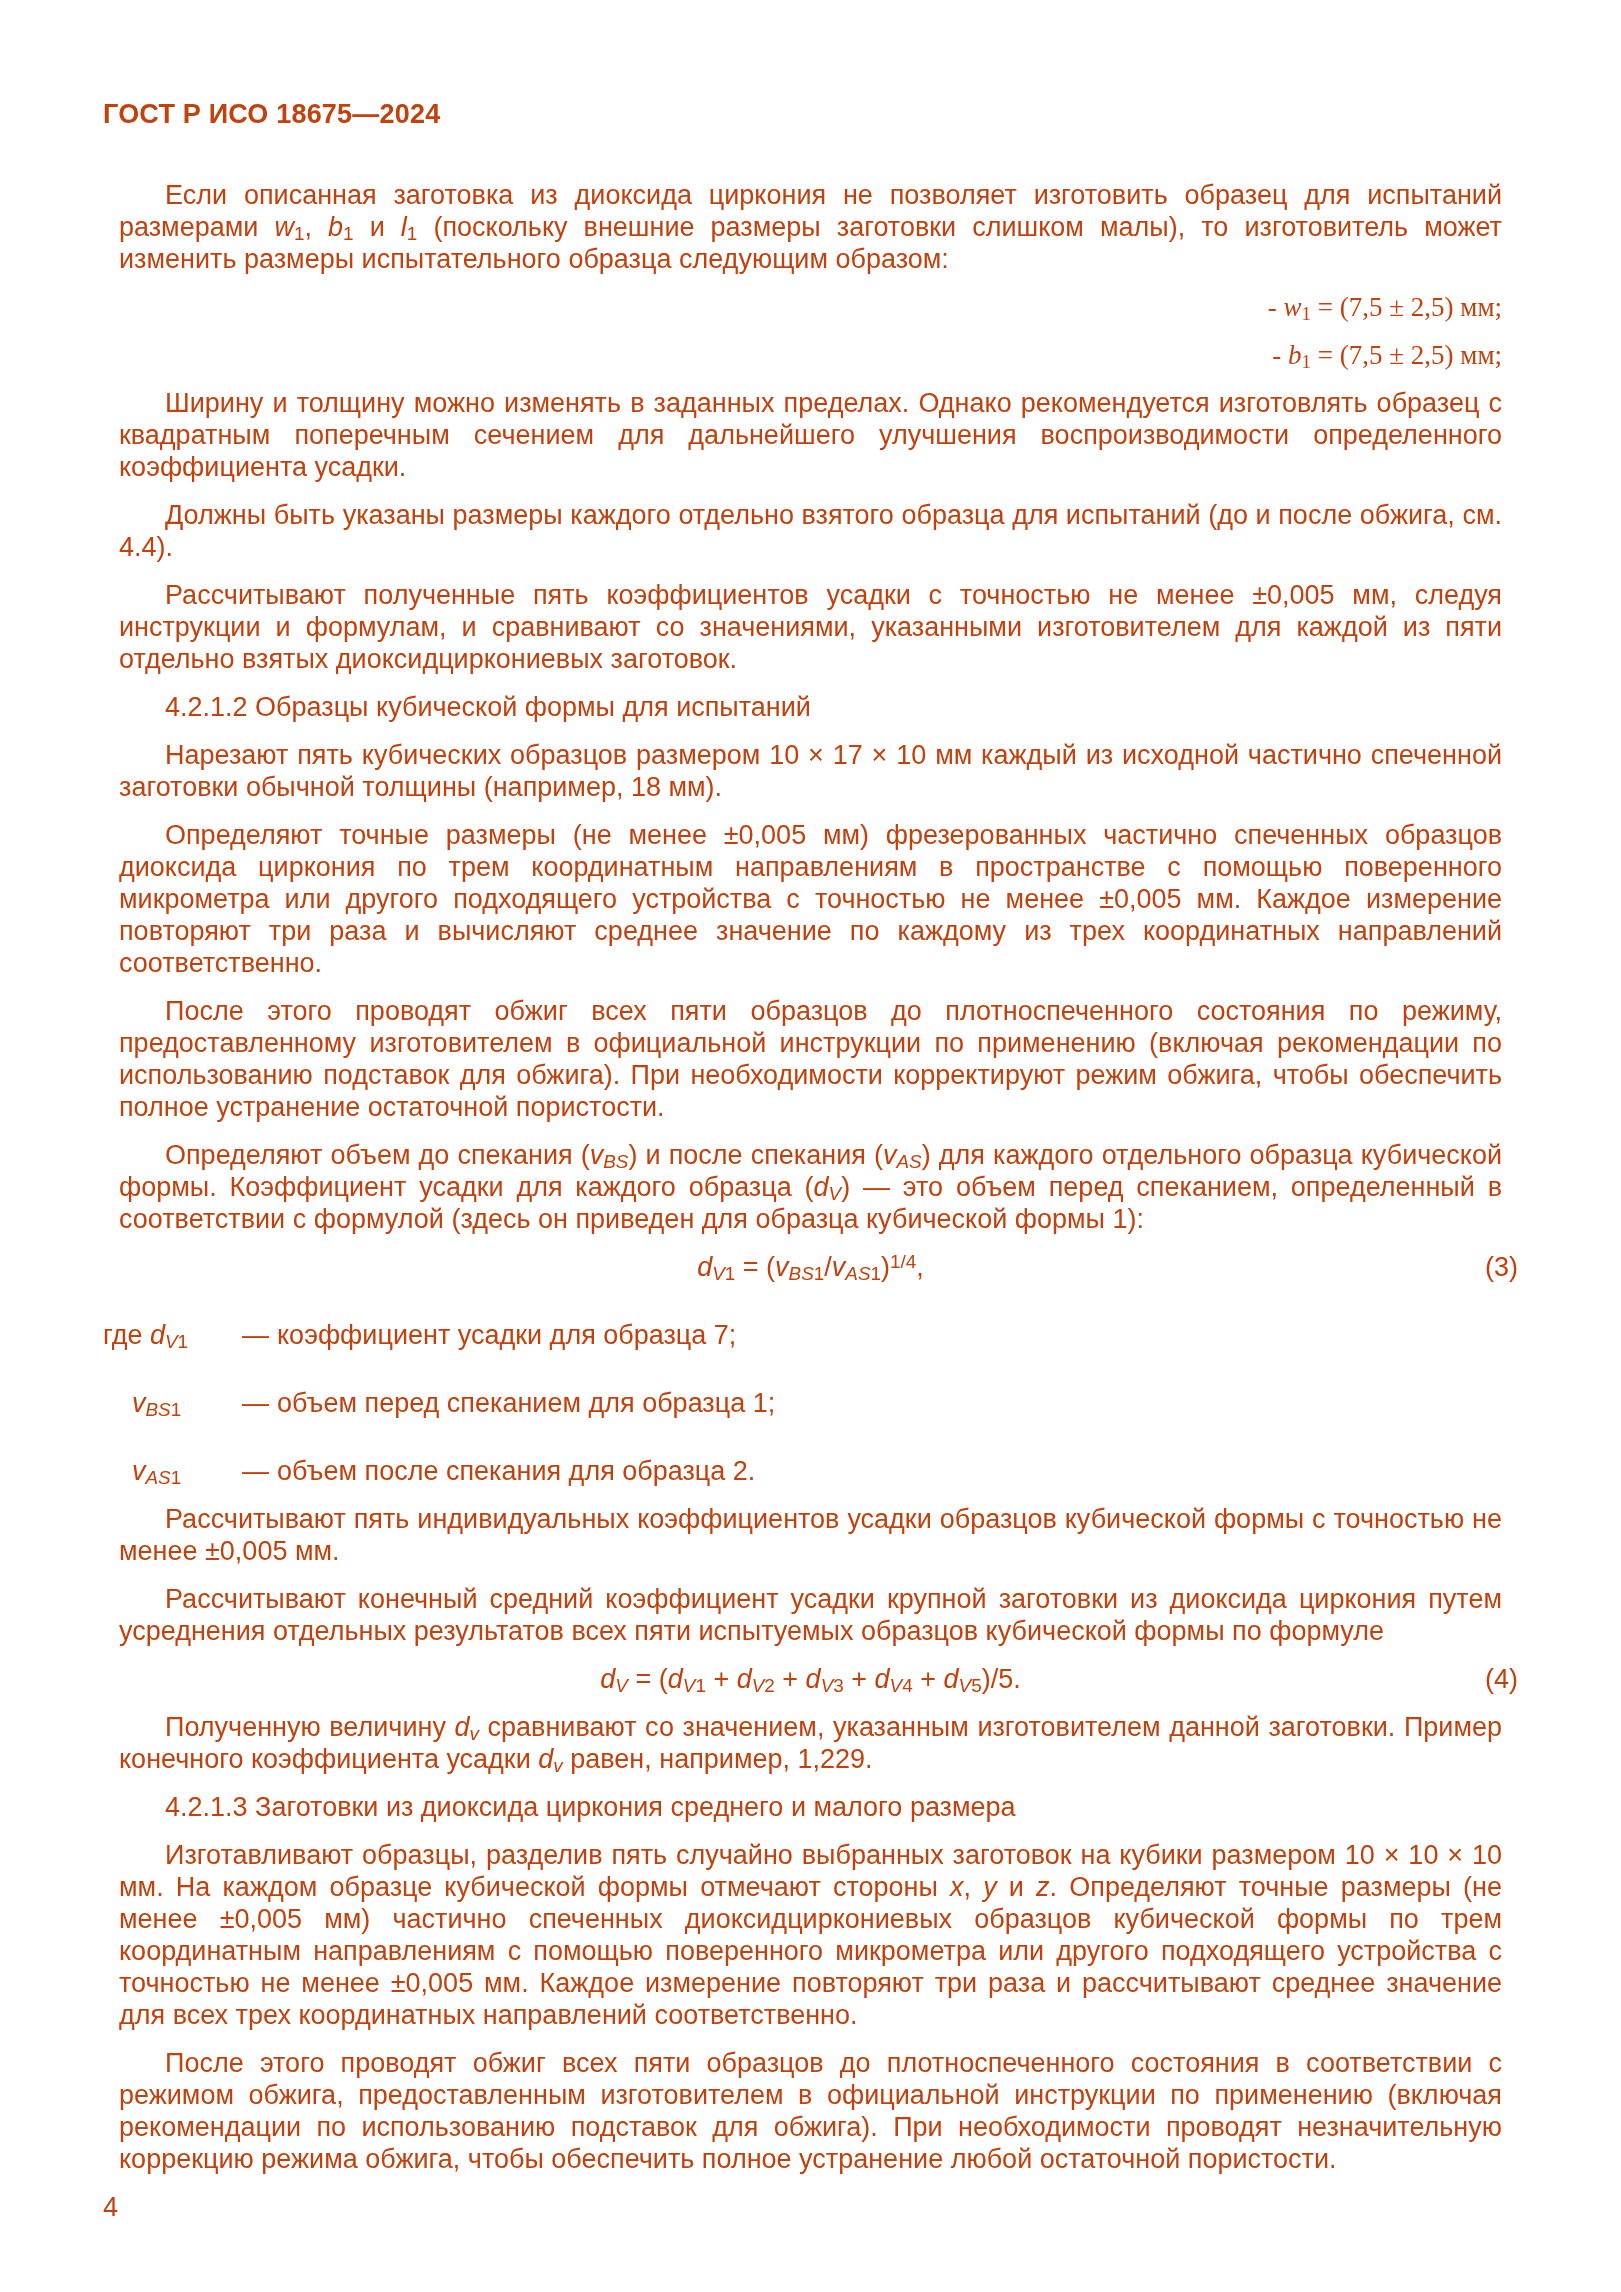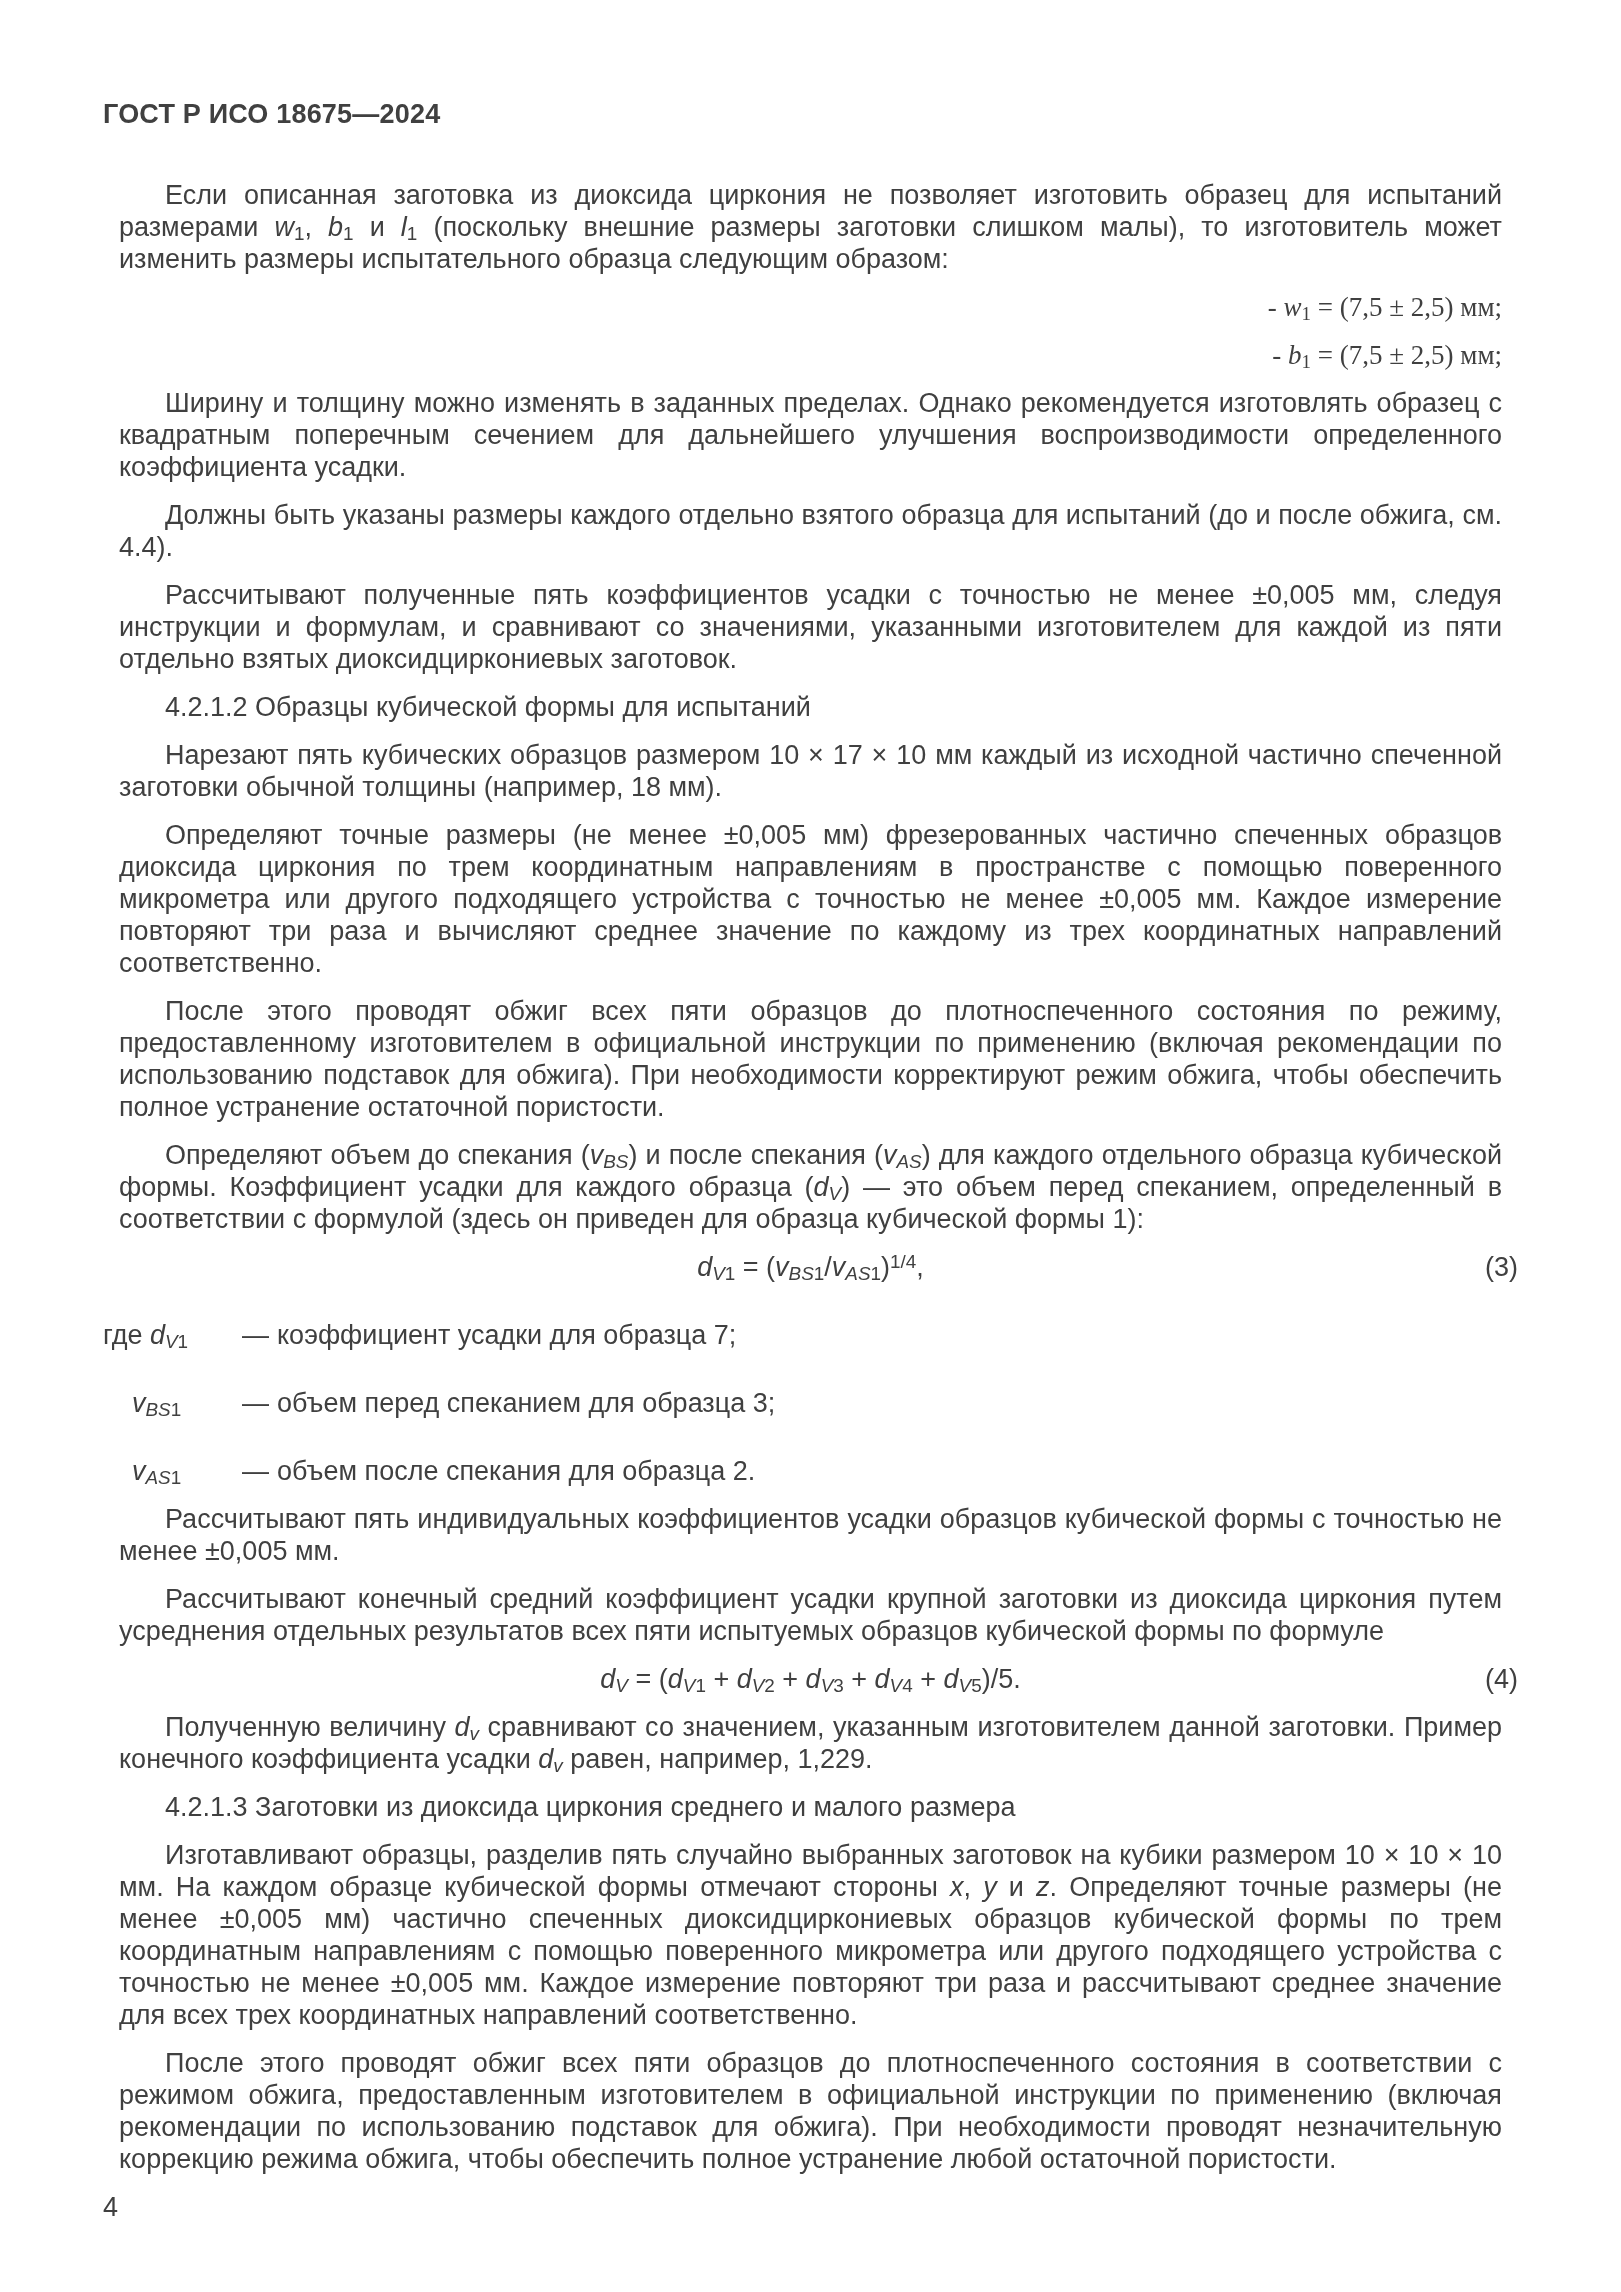--- a/index.html
+++ b/index.html
@@ -3,21 +3,21 @@
 <meta charset="utf-8">
 <style>
   * { box-sizing: border-box; }
   html, body { margin: 0; padding: 0; background: #ffffff; }
   .page {
     position: relative;
     width: 1621px;
     height: 2293px;
     margin: 0 auto;
     background: #ffffff;
-    color: #404040;
+    color: #c2410c;
     font-family: "Liberation Sans", "DejaVu Sans", sans-serif;
     font-size: 27px;
     line-height: 32px;
     padding: 98px 103px 41px 103px;
     overflow: hidden;
   }
   .doc-header {
     font-weight: 700;
     margin: 0 0 49px 0;
     letter-spacing: 0.2px;
@@ -70,21 +70,21 @@
       <p class="body">Определяют объем до спекания (<i>v</i><sub><i>BS</i></sub>) и после спекания (<i>v</i><sub><i>AS</i></sub>) для каждого отдельного образца кубической формы. Коэффициент усадки для каждого образца (<i>d</i><sub><i>V</i></sub>) — это объем перед спеканием, определенный в соответствии с формулой (здесь он приведен для образца кубической формы 1):</p>
       <div class="formula-row"><span><i>d</i><sub><i>V</i>1</sub> = (<i>v</i><sub><i>BS</i>1</sub>/<i>v</i><sub><i>AS</i>1</sub>)<sup>1/4</sup>,</span><span class="formula-num">(3)</span></div>
       <div class="where-row where-first">
         <span class="where-cell">где <i>d</i><sub><i>V</i>1</sub></span>
         <span class="where-dash">—</span>
         <span class="where-desc">коэффициент усадки для образца 7;</span>
       </div>
       <div class="where-row where-rest">
         <span class="where-cell"><i>v</i><sub><i>BS</i>1</sub></span>
         <span class="where-dash">—</span>
-        <span class="where-desc">объем перед спеканием для образца 3;</span>
+        <span class="where-desc">объем перед спеканием для образца 1;</span>
       </div>
       <div class="where-row where-rest">
         <span class="where-cell"><i>v</i><sub><i>AS</i>1</sub></span>
         <span class="where-dash">—</span>
         <span class="where-desc">объем после спекания для образца 2.</span>
       </div>
       <p class="body">Рассчитывают пять индивидуальных коэффициентов усадки образцов кубической формы с точностью не менее ±0,005 мм.</p>
       <p class="body">Рассчитывают конечный средний коэффициент усадки крупной заготовки из диоксида циркония путем усреднения отдельных результатов всех пяти испытуемых образцов кубической формы по формуле</p>
       <div class="formula-row"><span><i>d</i><sub><i>V</i></sub> = (<i>d</i><sub><i>V</i>1</sub> + <i>d</i><sub><i>V</i>2</sub> + <i>d</i><sub><i>V</i>3</sub> + <i>d</i><sub><i>V</i>4</sub> + <i>d</i><sub><i>V</i>5</sub>)/5.</span><span class="formula-num">(4)</span></div>
       <p class="body">Полученную величину <i>d</i><sub><i>v</i></sub> сравнивают со значением, указанным изготовителем данной заготовки. Пример конечного коэффициента усадки <i>d</i><sub><i>v</i></sub> равен, например, 1,229.</p>

